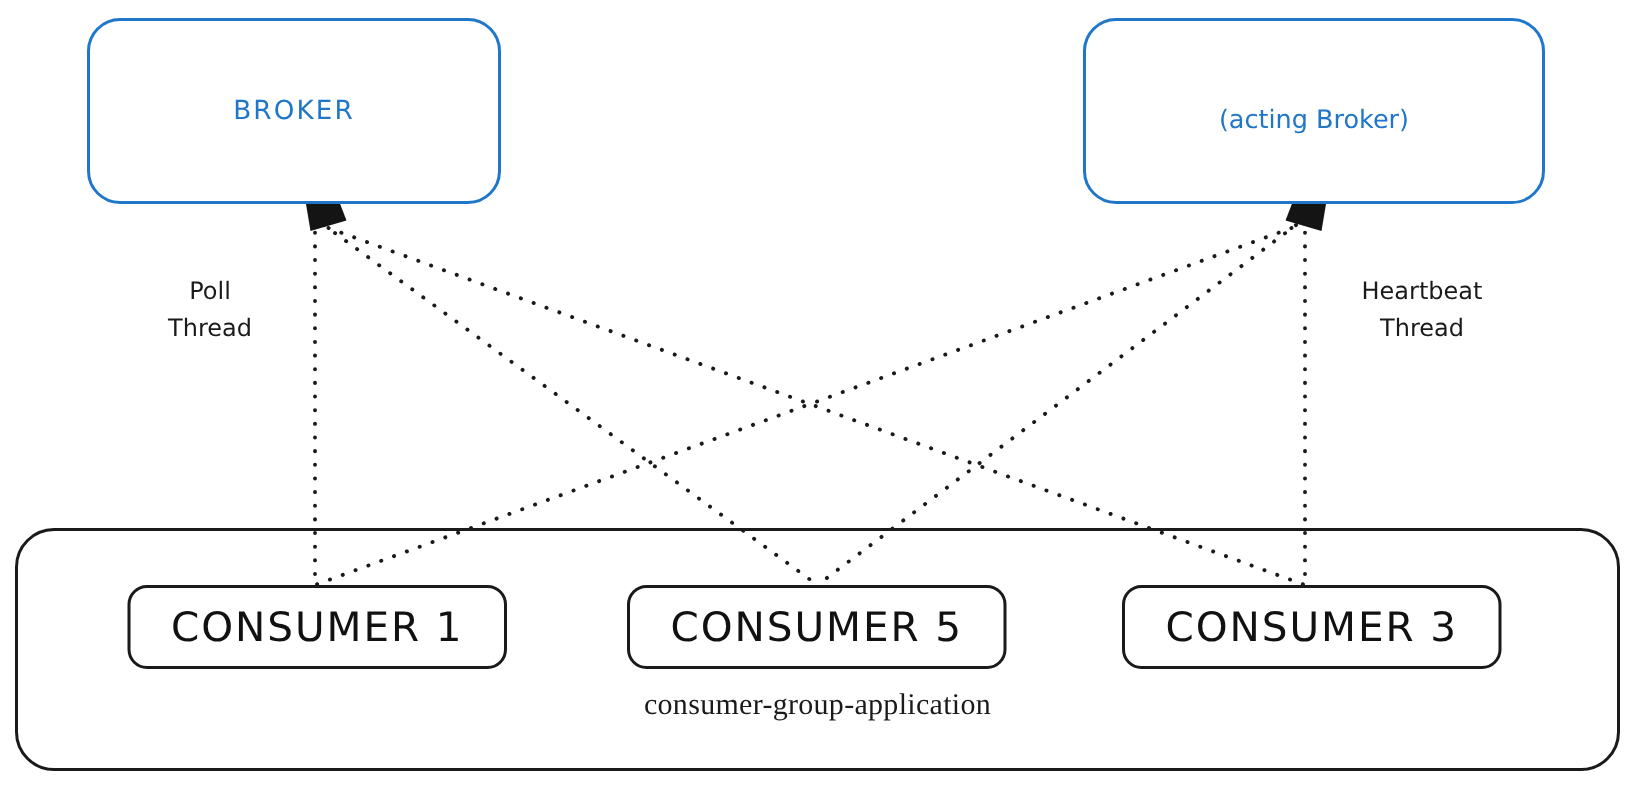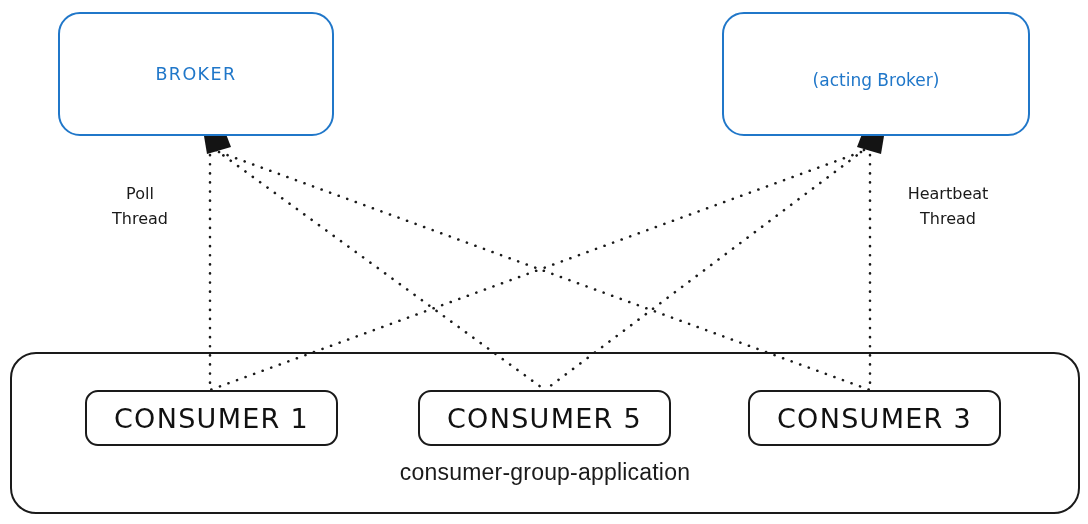--- a/index.html
+++ b/index.html
@@ -84,22 +84,22 @@
     border-radius: 26px;
     background: transparent;
     z-index: 2;
   }
   #consumer-group-caption {
     position: absolute;
     left: 0;
     right: 0;
     top: 105px;
     text-align: center;
-    font-family: Liberation Sans, sans-serif;
-    font-size: 23px;
+    font-family: Liberation Serif, serif;
+    font-size: 20px;
     color: #1a1a1a;
     letter-spacing: 0.2px;
   }
 
   
   .consumer-box {
     position: absolute;
     box-sizing: border-box;
     top: 390px;
     width: 253px;

